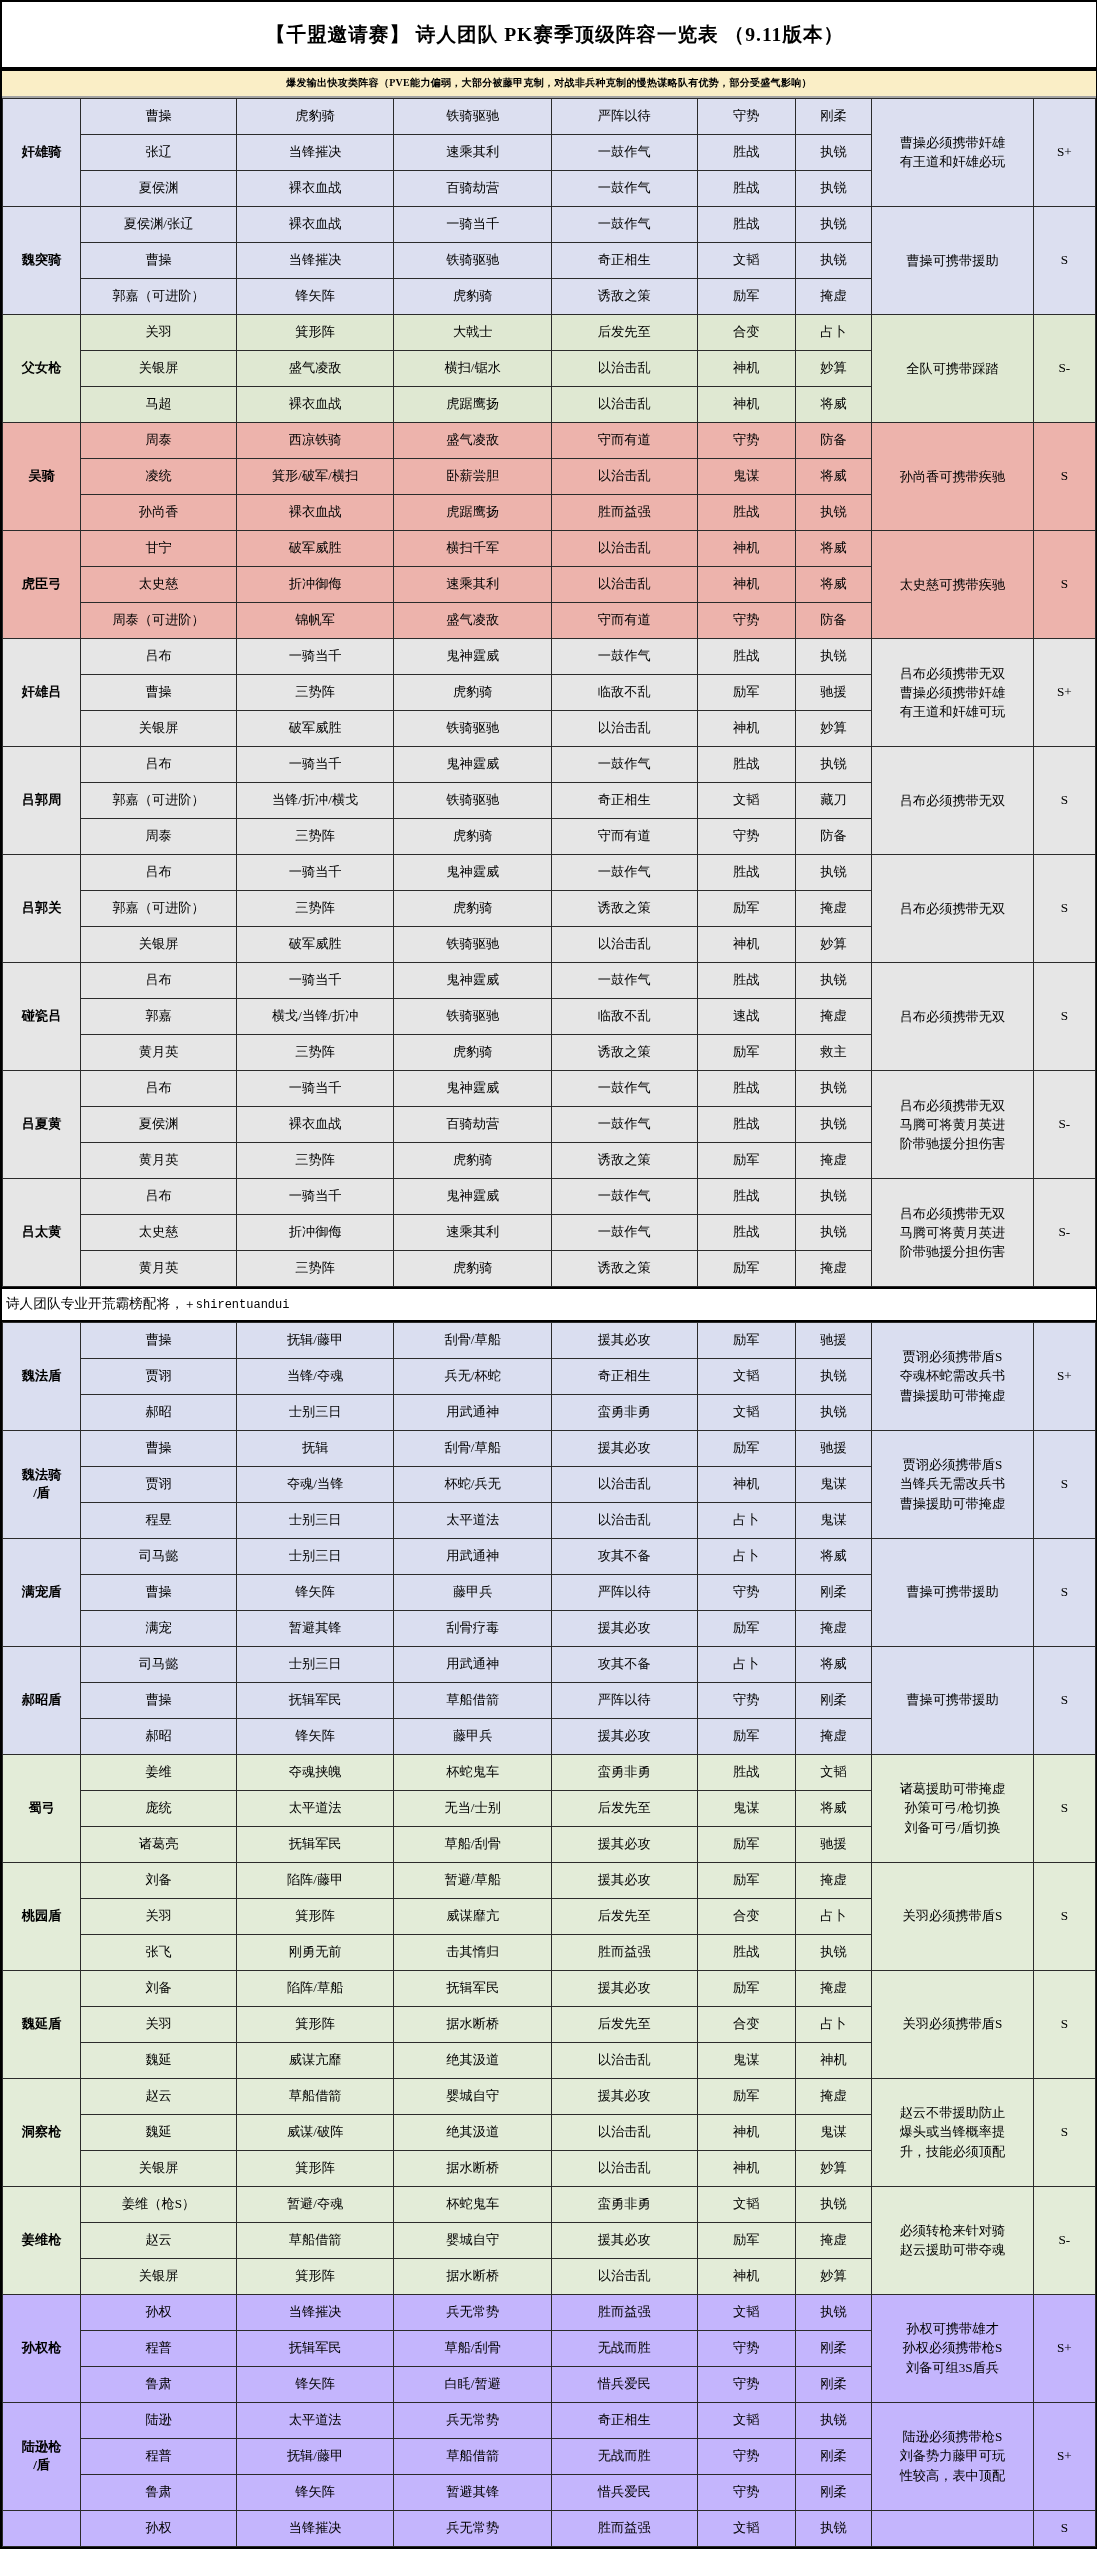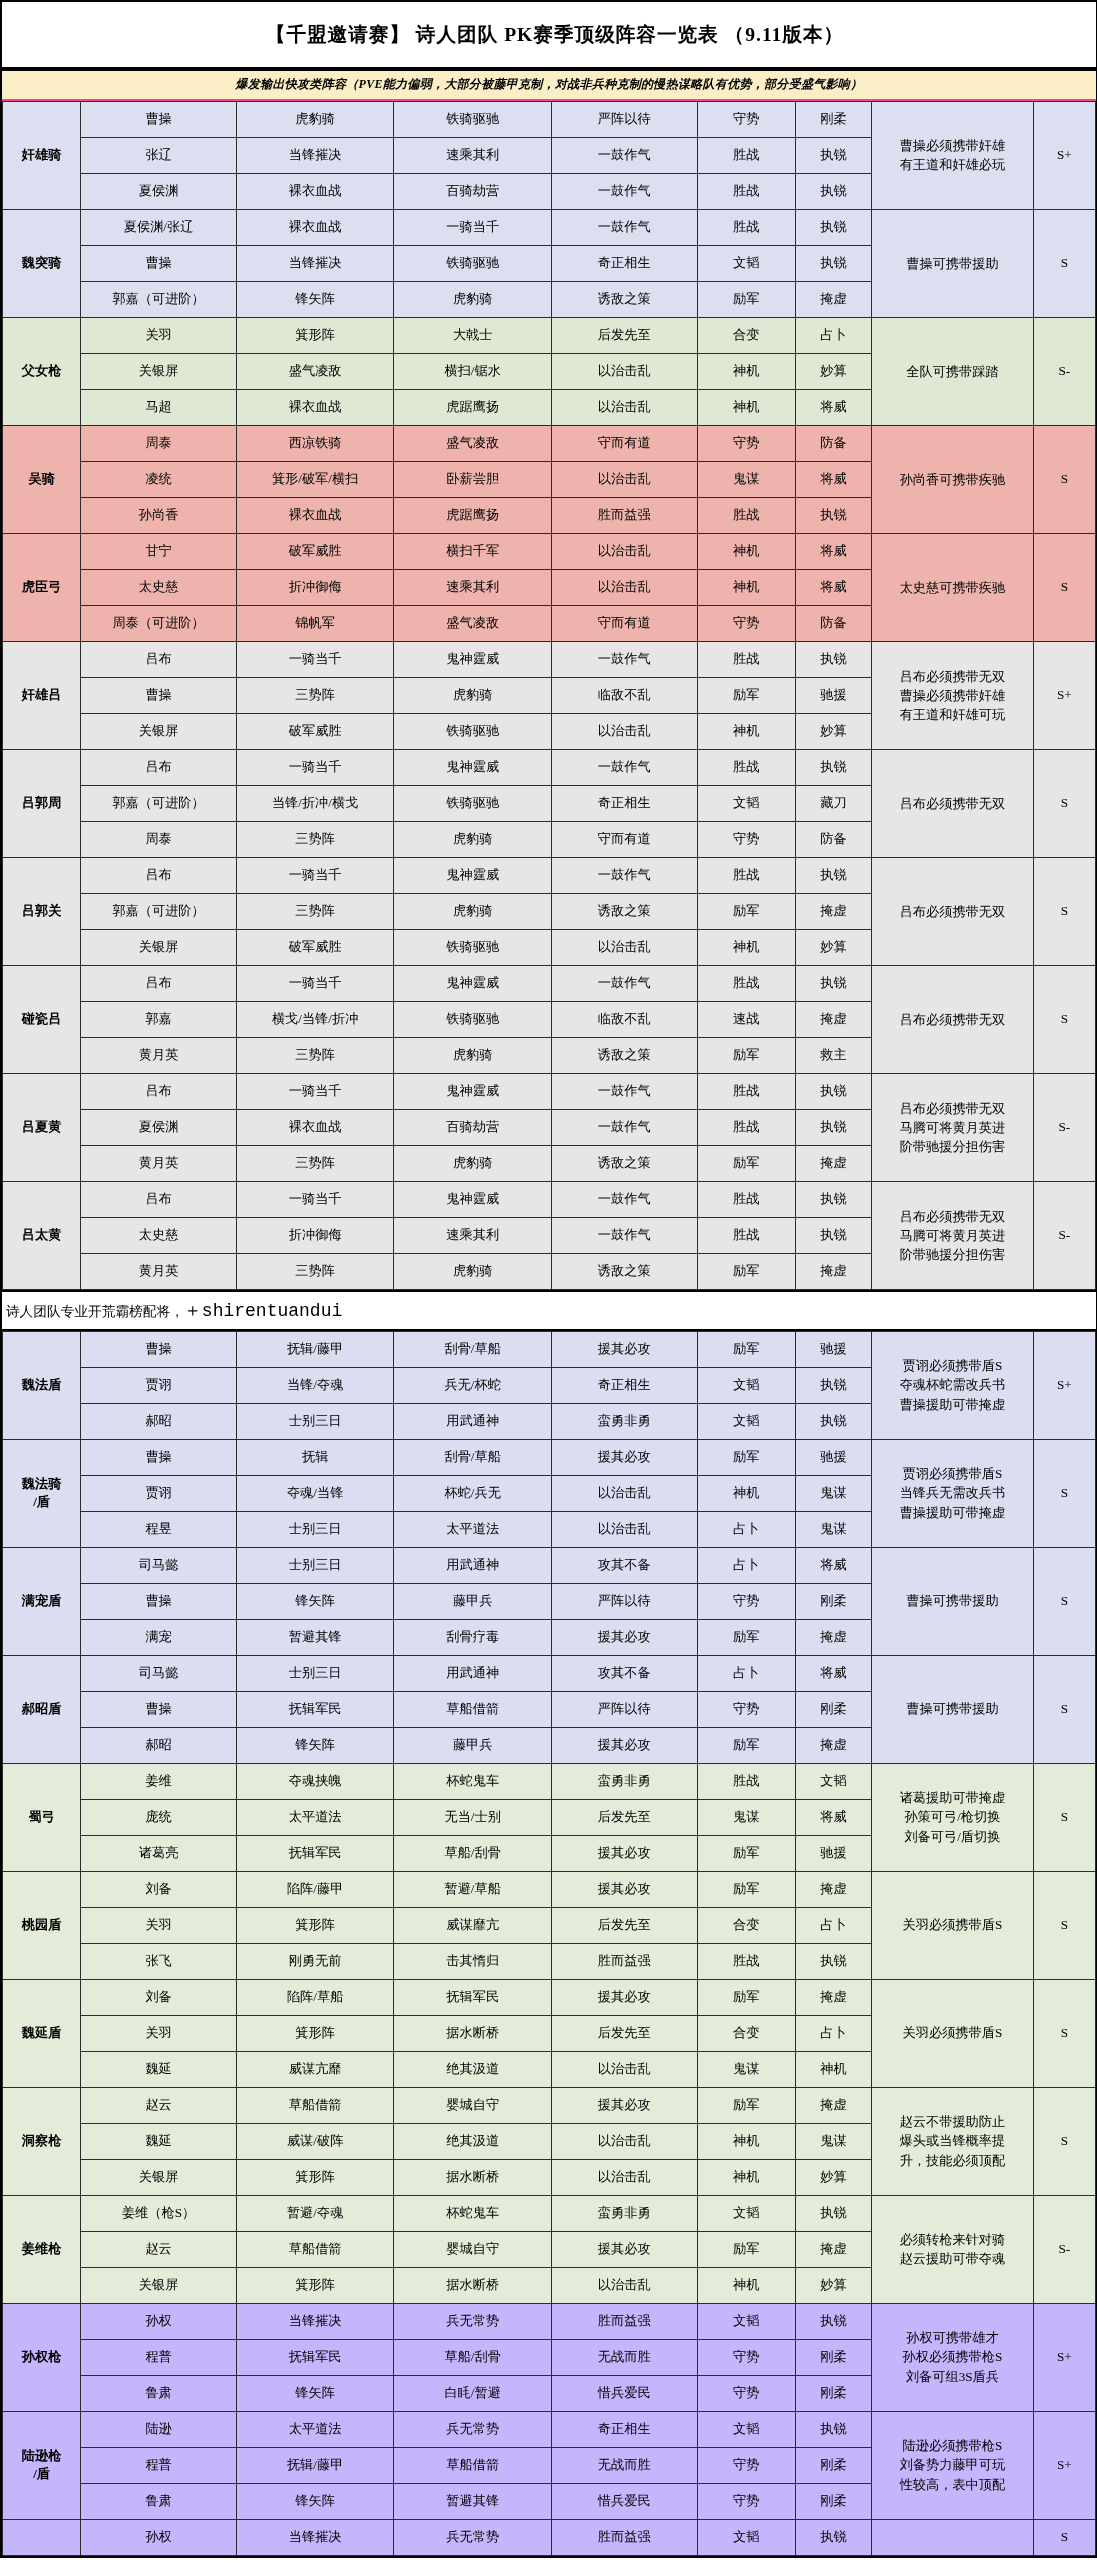--- a/index.html
+++ b/index.html
@@ -11,30 +11,29 @@
   }
   .sheet{width:1098px;box-sizing:border-box;border:2px solid #000;}
   
   .title-bar{
     height:65px;display:flex;align-items:center;justify-content:center;
     font-size:19.6px;font-weight:bold;letter-spacing:1px;
     border-bottom:2px solid #000;background:#fff;padding-left:12px;
   }
   
   .section-banner{
-    background:#faeec6;border-top:2px solid #000;border-bottom:2px solid #ec4899;
-    text-align:center;font-size:12px;font-weight:bold;padding:4.9px 0 5.9px;
+    background:#faeec6;border-top:2px solid #000;border-bottom:2px solid #a3a3a3;
+    text-align:center;font-size:10px;font-weight:bold;padding:4.9px 0 5.9px;
     letter-spacing:0.3px;
-    font-style:italic;
   }
   .promo-bar{
     background:#fff;border-bottom:2px solid #000;border-top:2px solid #000;
     font-size:13.7px;padding:5.9px 3.9px 6.9px 3.9px;font-weight:normal;
   }
-  .promo-bar .mono{font-family:"Liberation Mono","DejaVu Sans Mono",monospace;font-size:18px;text-align:right;}
+  .promo-bar .mono{font-family:"Liberation Mono","DejaVu Sans Mono",monospace;font-size:12px;text-align:right;}
   
   table.grid{width:100%;border-collapse:collapse;table-layout:fixed;}
   table.grid td{
     border:1px solid #2b2b2b;
     font-size:13.2px;text-align:center;vertical-align:middle;
     padding:0;height:35px;overflow:hidden;white-space:nowrap;
   }
   
   col.c-name{width:78px}
   col.c-hero{width:155px}

